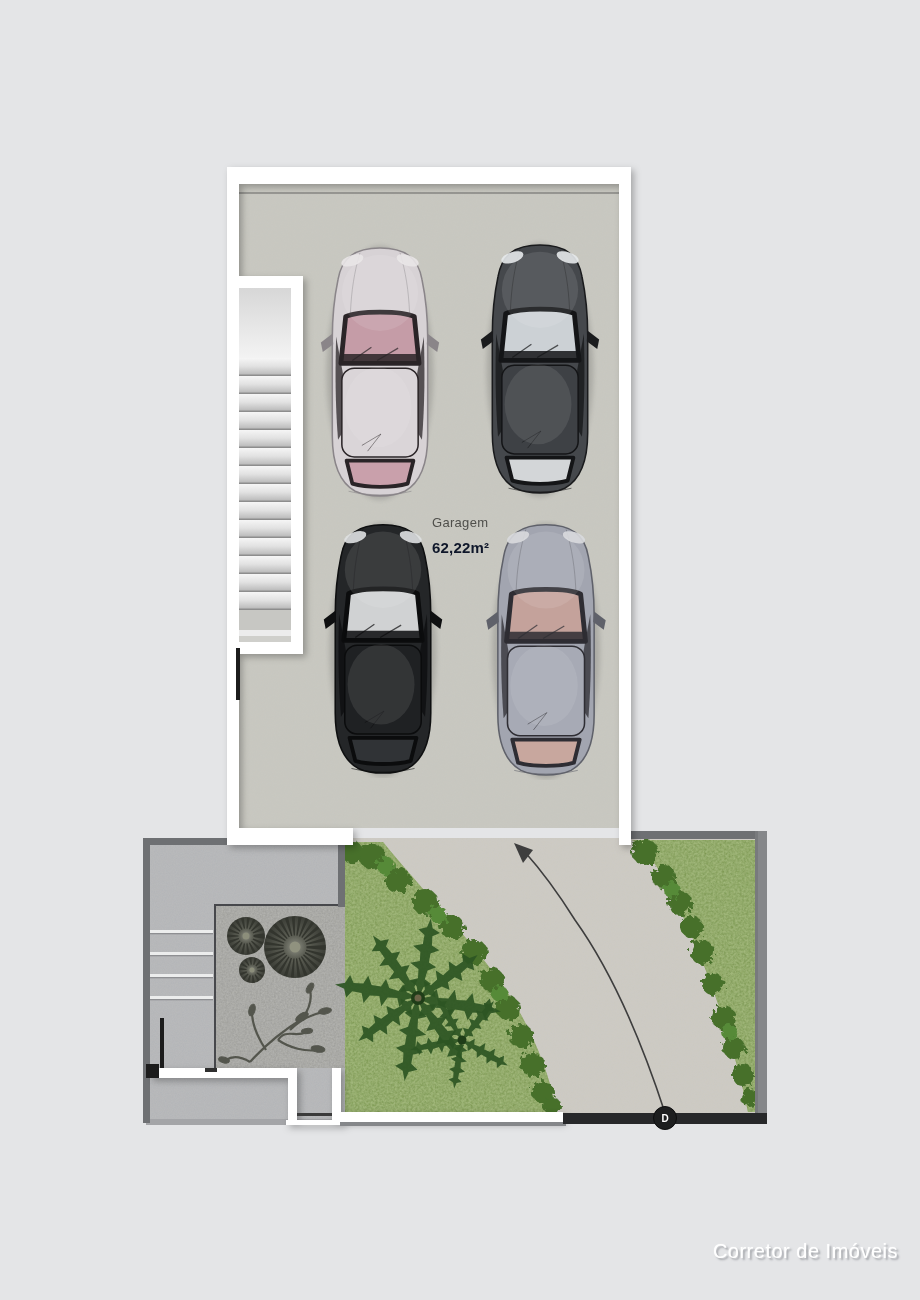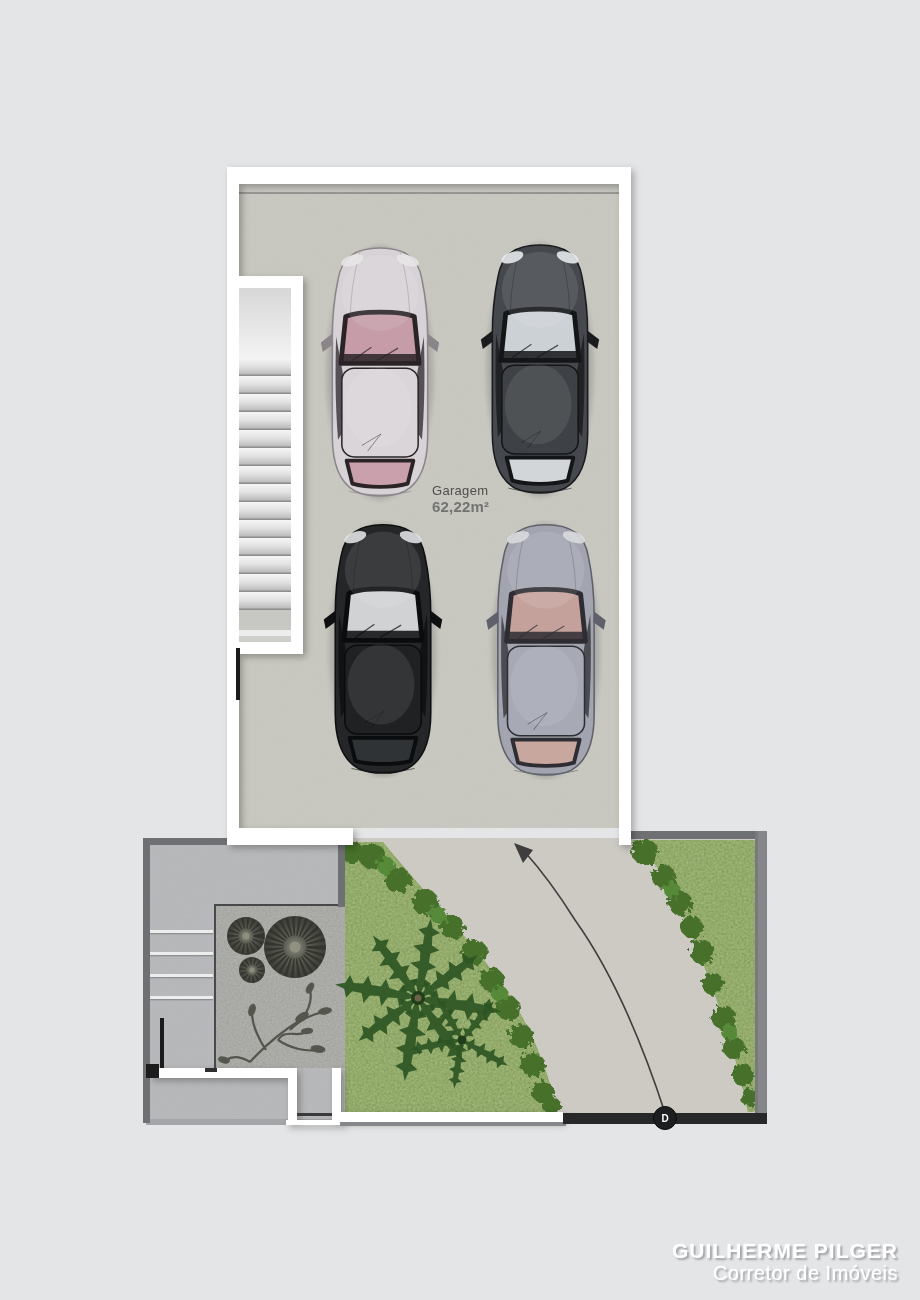--- a/index.html
+++ b/index.html
@@ -1,21 +1,21 @@
 <!DOCTYPE html>
 <html><head>
 <meta charset="utf-8">
 <style>
   html,body{margin:0;padding:0;}
   body{background:#e4e5e7;font-family:"Liberation Sans",sans-serif;}
   .page{position:relative;width:920px;height:1300px;background:#e4e5e7;overflow:hidden;}
   .plan-svg{position:absolute;left:0;top:0;}
   .lbl{position:absolute;line-height:1.05;}
-  .garagem{left:432px;top:484px;color:#4f4f4b;font-size:13px;letter-spacing:.3px;}
-  .garagem .area{display:block;font-size:15px;font-weight:bold;color:#737373;letter-spacing:.2px;margin-top:1px;}
+  .garagem{left:432px;top:516px;color:#4f4f4b;font-size:13px;letter-spacing:.3px;}
+  .garagem .area{display:block;font-size:15px;font-weight:bold;color:#0f172a;letter-spacing:.2px;margin-top:10px;}
   .watermark{right:22px;top:1240px;text-align:right;color:#ffffff;
     text-shadow:2px 2px 2px rgba(125,127,133,.65), 0 0 1px rgba(255,255,255,.8);}
   .watermark .wname{font-size:21px;font-weight:bold;letter-spacing:1px;}
   .watermark .wrole{font-size:20px;letter-spacing:.5px;margin-top:1px;}
 </style>
 </head>
 <body>
 
 <div class="page">
 <svg class="plan-svg" width="920" height="1300" viewBox="0 0 920 1300">
@@ -283,16 +283,15 @@
   <use href="#car-top" x="318" y="520" width="130" height="258" style="--car-body: #242628; --car-edge: #0e0f10; --car-roof: #1f2123; --car-interior: #d0d2d3; --car-frame: #0b0c0d; --car-rear: #303336; --car-light: #dfe1e2;"></use>
   <use href="#car-top" x="480" y="520" width="132" height="260" style="--car-body: #a2a5b0; --car-edge: #5f616a; --car-roof: #a7aab5; --car-interior: #c4a29b; --car-frame: #2e2d33; --car-rear: #c8a79e; --car-light: #d9dade;"></use>
 </svg>
 
 <div class="lbl garagem">
   <span>Garagem</span>
   <span class="area">62,22m²</span>
 </div>
 
 <div class="lbl watermark">
-  <div class="wname">GUILHERME PILGER</div>
   <div class="wrole">Corretor de Imóveis</div>
 </div>
 </div>
 
 </body></html>

